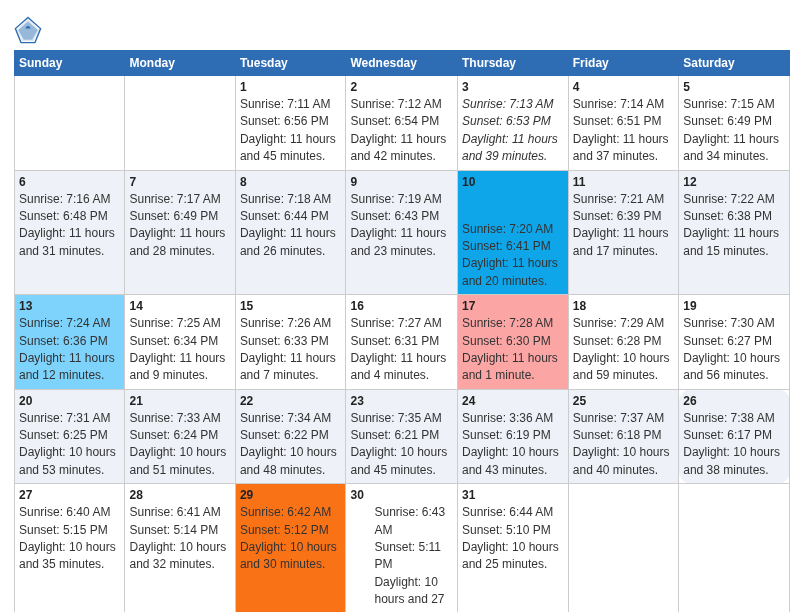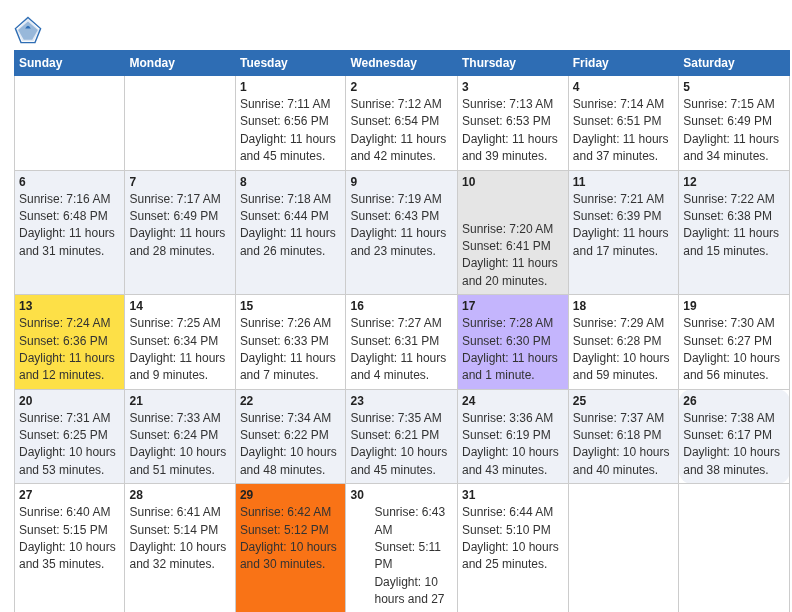--- a/index.html
+++ b/index.html
@@ -147,21 +147,21 @@
 Daylight: 11 hours and 45 minutes.</div>
           </td>
           <td style="background: rgb(255, 255, 255);">
             <span class="day-num">2</span>
             <div class="day-detail" style="white-space: pre-line;">Sunrise: 7:12 AM
 Sunset: 6:54 PM
 Daylight: 11 hours and 42 minutes.</div>
           </td>
           <td style="background: rgb(255, 255, 255);">
             <span class="day-num">3</span>
-            <div class="day-detail" style="white-space: pre-line;">Sunrise: 7:13 AM
+            <div class="day-detail" style="white-space: pre-line; font-style: italic;">Sunrise: 7:13 AM
 Sunset: 6:53 PM
 Daylight: 11 hours and 39 minutes.</div>
           </td>
           <td style="background: rgb(255, 255, 255);">
             <span class="day-num">4</span>
             <div class="day-detail" style="white-space: pre-line;">Sunrise: 7:14 AM
 Sunset: 6:51 PM
 Daylight: 11 hours and 37 minutes.</div>
           </td>
           <td style="background: rgb(255, 255, 255);">
@@ -189,41 +189,41 @@
             <div class="day-detail" style="white-space: pre-line;">Sunrise: 7:18 AM
 Sunset: 6:44 PM
 Daylight: 11 hours and 26 minutes.</div>
           </td>
           <td style="background: rgb(238, 241, 247);">
             <span class="day-num">9</span>
             <div class="day-detail" style="white-space: pre-line;">Sunrise: 7:19 AM
 Sunset: 6:43 PM
 Daylight: 11 hours and 23 minutes.</div>
           </td>
-          <td style="background: #e5e5e5;">
+          <td style="background: #0ea5e9;">
             <span class="day-num">10</span>
             <div class="day-detail" style="white-space: pre-line; margin-top: 32px;">Sunrise: 7:20 AM
 Sunset: 6:41 PM
 Daylight: 11 hours and 20 minutes.</div>
           </td>
           <td style="background: rgb(238, 241, 247);">
             <span class="day-num">11</span>
             <div class="day-detail" style="white-space: pre-line;">Sunrise: 7:21 AM
 Sunset: 6:39 PM
 Daylight: 11 hours and 17 minutes.</div>
           </td>
           <td style="background: rgb(238, 241, 247);">
             <span class="day-num">12</span>
             <div class="day-detail" style="white-space: pre-line;">Sunrise: 7:22 AM
 Sunset: 6:38 PM
 Daylight: 11 hours and 15 minutes.</div>
           </td>
         </tr>
         <tr class="row-odd">
-          <td style="background: #fde047;">
+          <td style="background: #7dd3fc;">
             <span class="day-num">13</span>
             <div class="day-detail" style="white-space: pre-line;">Sunrise: 7:24 AM
 Sunset: 6:36 PM
 Daylight: 11 hours and 12 minutes.</div>
           </td>
           <td style="background: rgb(255, 255, 255);">
             <span class="day-num">14</span>
             <div class="day-detail" style="white-space: pre-line;">Sunrise: 7:25 AM
 Sunset: 6:34 PM
 Daylight: 11 hours and 9 minutes.</div>
@@ -233,21 +233,21 @@
             <div class="day-detail" style="white-space: pre-line;">Sunrise: 7:26 AM
 Sunset: 6:33 PM
 Daylight: 11 hours and 7 minutes.</div>
           </td>
           <td style="background: rgb(255, 255, 255);">
             <span class="day-num">16</span>
             <div class="day-detail" style="white-space: pre-line;">Sunrise: 7:27 AM
 Sunset: 6:31 PM
 Daylight: 11 hours and 4 minutes.</div>
           </td>
-          <td style="background: #c4b5fd; margin-top: 47px;">
+          <td style="background: #fca5a5; margin-top: 47px;">
             <span class="day-num">17</span>
             <div class="day-detail" style="white-space: pre-line;">Sunrise: 7:28 AM
 Sunset: 6:30 PM
 Daylight: 11 hours and 1 minute.</div>
           </td>
           <td style="background: rgb(255, 255, 255);">
             <span class="day-num">18</span>
             <div class="day-detail" style="white-space: pre-line;">Sunrise: 7:29 AM
 Sunset: 6:28 PM
 Daylight: 10 hours and 59 minutes.</div>

